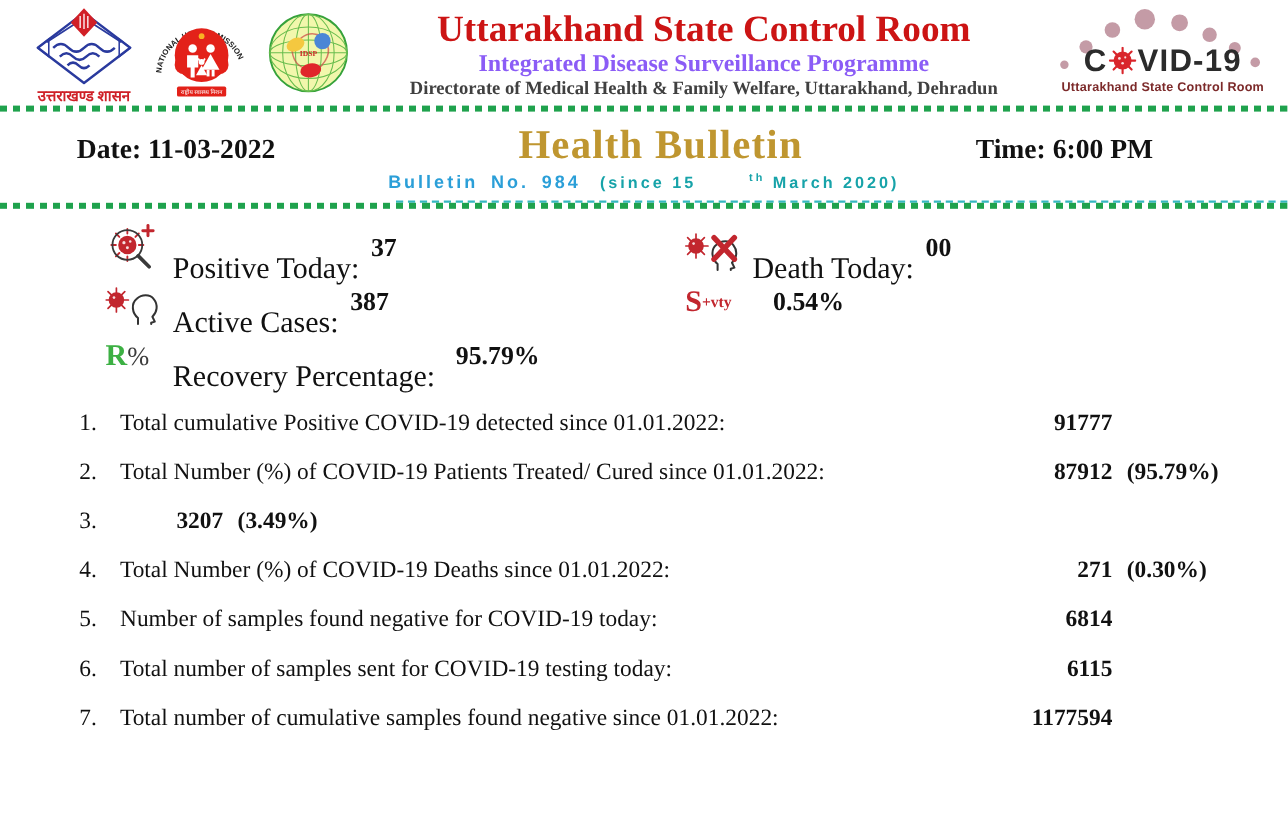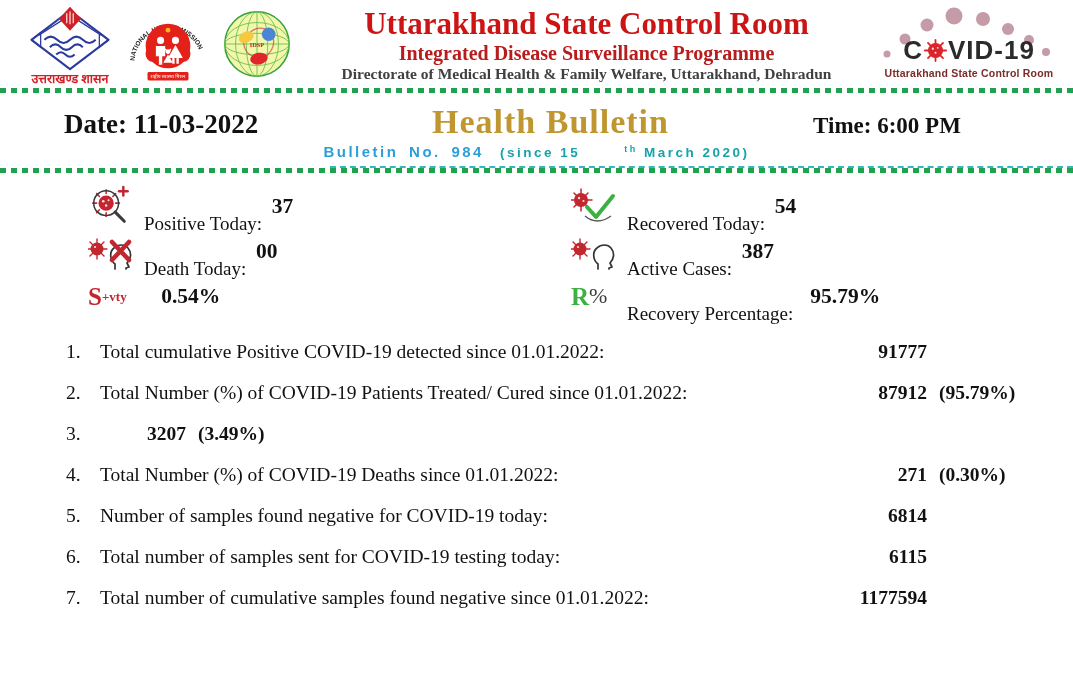--- a/index.html
+++ b/index.html
@@ -8,49 +8,49 @@
     width:1073px; height:685px; background:#fff; overflow:hidden;
     font-family:"Liberation Serif","DejaVu Serif",serif; color:#111;
   }
   
   .header { display:flex; align-items:flex-start; padding:5px 12px 0 22px; height:88px; }
   .logos { display:flex; gap:7px; align-items:flex-start; }
   .logo-emblem { width:96px; text-align:center; }
   .logo-emblem .caption { font-size:12.5px; font-weight:bold; color:#cf2128; line-height:1; margin-top:-2px; }
   .head-text { flex:1; text-align:center; padding-top:3px; }
   .head-title { font-size:31px; font-weight:bold; color:#cc1414; line-height:1.05; }
-  .head-sub   { font-size:20px; font-weight:bold; color:#b91c1c; margin-top:2px; line-height:1.05;}
+  .head-sub   { font-size:20px; font-weight:bold; color:#8b5cf6; margin-top:2px; line-height:1.05;}
   .head-dept  { font-size:15.5px; font-weight:bold; color:#404040; margin-top:2px; line-height:1.05;}
   
   .covid-logo { position:relative; width:184px; height:80px; margin-top:2px; }
   .covid-dots { position:absolute; top:0; left:0; }
   .covid-text { position:absolute; top:30px; width:100%; display:flex; justify-content:center; align-items:center;
                 font-family:"Liberation Sans","DejaVu Sans",sans-serif; font-weight:bold; font-size:26px;
                 color:#2b2b2b; letter-spacing:1px; line-height:1; }
   .covid-caption { position:absolute; top:60px; width:100%; text-align:center;
                    font-family:"Liberation Sans","DejaVu Sans",sans-serif; font-weight:bold;
                    font-size:10.5px; color:#7c2a2a; letter-spacing:0.2px; }
   
   .sep { height:5px; background:repeating-linear-gradient(90deg,#1fa24d 0 6px,transparent 6px 11px); }
   .teal-dash { border-top:2px dashed #35b7c0; margin-left:330px; }
   
   .dtrow { display:flex; align-items:baseline; padding:10px 36px 0 64px; }
-  .date-label { width:300px; font-size:27px; font-weight:bold; }
+  .date-label { width:300px; font-size:23px; font-weight:bold; }
   .hb-title { flex:1; text-align:center; font-size:34px; font-weight:bold; color:#bf9630; letter-spacing:1px; }
   .time-label { width:300px; font-size:23px; font-weight:bold; text-align:center; }
   .bulletin-line { text-align:center; font-family:"Liberation Sans","DejaVu Sans",sans-serif;
                    font-weight:bold; font-size:15px; letter-spacing:2.5px; padding:2px 0 6px 0; }
   .b-num { color:#2b9fd8; margin-right:16px; word-spacing:4px; }
   .b-since { color:#17a3a9; font-size:13.5px; }
   .b-since sup { font-size:9px;margin-left:44px; }
   
   .stats { display:grid; grid-template-columns:483px 1fr; padding:16px 0 0 88px; row-gap:11px; }
   .stat { display:flex; align-items:center; height:34px; }
   .stat-icon { width:56px; display:flex; align-items:center; }
-  .stat-label { font-size:19px;margin-top:36px; }
+  .stat-label { font-size:25px;margin-top:36px; }
   .stat-value { font-size:21.5px; font-weight:bold; margin-left:0.45em; }
   .wide-gap .stat-value { margin-left:0.8em; }
   .s-icon { font-size:25px; font-weight:bold; color:#c2262e; line-height:1; }
   .s-icon sup { font-size:13px; }
   .r-main { font-size:25px; font-weight:bold; color:#3cb043; line-height:1; }
   .r-sym  { font-size:22px; color:#3c3c3c; line-height:1; }
   
   .list { padding:28px 30px 0 66px; }
   .srow { display:flex; align-items:baseline; margin-bottom:19px; font-size:19.5px; }
   .srow-num { width:34px; }
@@ -197,39 +197,20 @@
         <g stroke="#c2262e" stroke-width="2.6" stroke-linecap="round">
           <line x1="37" y1="2" x2="37" y2="11"></line>
             <line x1="32.5" y1="6.5" x2="41.5" y2="6.5"></line>
         </g>
       </svg>
     </span>
     <span class="stat-label">Positive Today:</span>
     <span class="stat-value">37</span>
   </div>
 
-  <div class="stat">
-    <span class="stat-icon">
-      <svg width="46" height="40" viewBox="0 0 46 40">
-        <g stroke="#c2262e" stroke-width="1.5" stroke-linecap="round">
-          <line x1="10" y1="3" x2="10" y2="25"></line>
-            <line x1="0" y1="14" x2="21" y2="14"></line>
-          <line x1="3" y1="7" x2="17" y2="21"></line>
-            <line x1="17" y1="7" x2="3" y2="21"></line>
-        </g>
-        <circle cx="10" cy="14" r="7" fill="#c2262e"></circle>
-        <circle cx="8" cy="12" r="1.2" fill="#fff" opacity="0.85"></circle>
-        <circle cx="12.5" cy="15" r="1.1" fill="#fff" opacity="0.85"></circle>
-        <path d="M14 30 q12 10 26 0" fill="none" stroke="#555" stroke-width="1.3"></path>
-        <path d="M16 21 l9 10 L42 10" fill="none" stroke="#3cb043" stroke-width="4" stroke-linecap="round" stroke-linejoin="round"></path>
-      </svg>
-    </span>
-    <span class="stat-label">Recovered Today:</span>
-    <span class="stat-value">54</span>
-  </div>
 
   <div class="stat">
     <span class="stat-icon">
       <svg width="46" height="40" viewBox="0 0 46 40">
         <g stroke="#c2262e" stroke-width="1.4" stroke-linecap="round">
           <line x1="9" y1="8" x2="9" y2="28"></line>
             <line x1="-1" y1="18" x2="19" y2="18"></line>
           <line x1="2" y1="11" x2="16" y2="25"></line>
             <line x1="16" y1="11" x2="2" y2="25"></line>
         </g>

